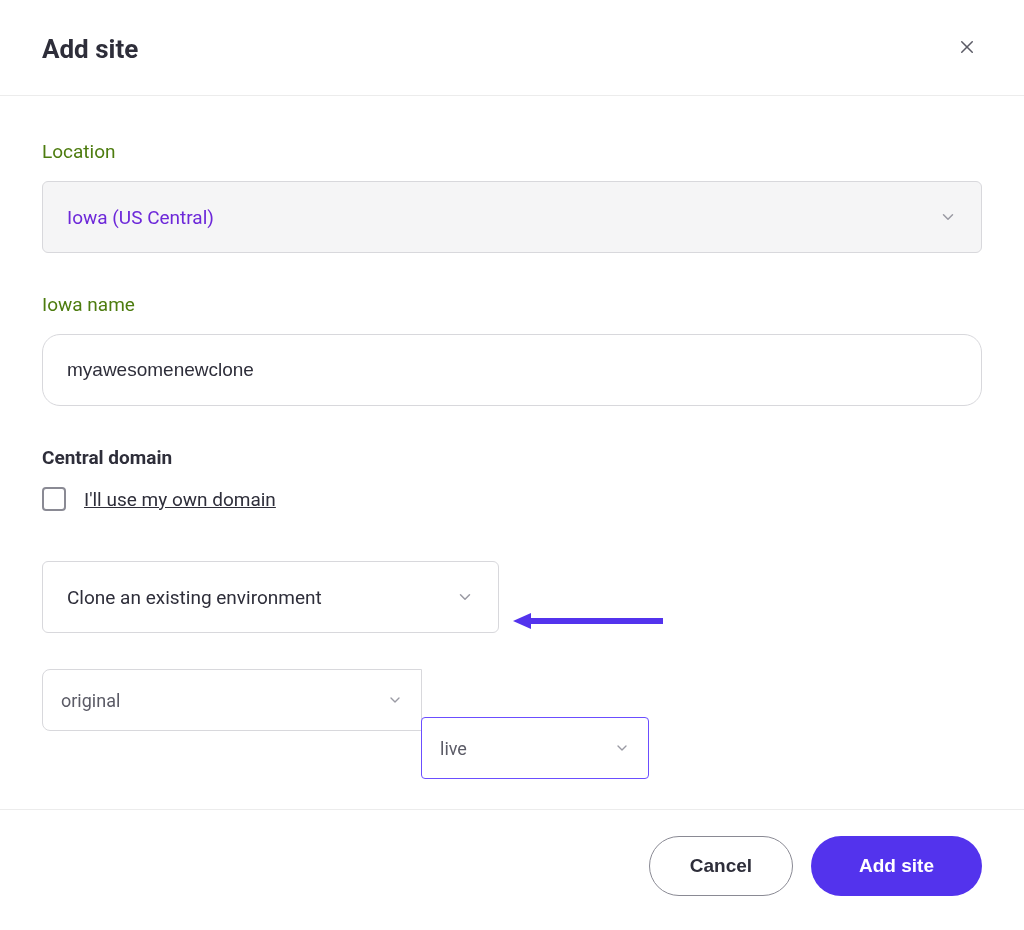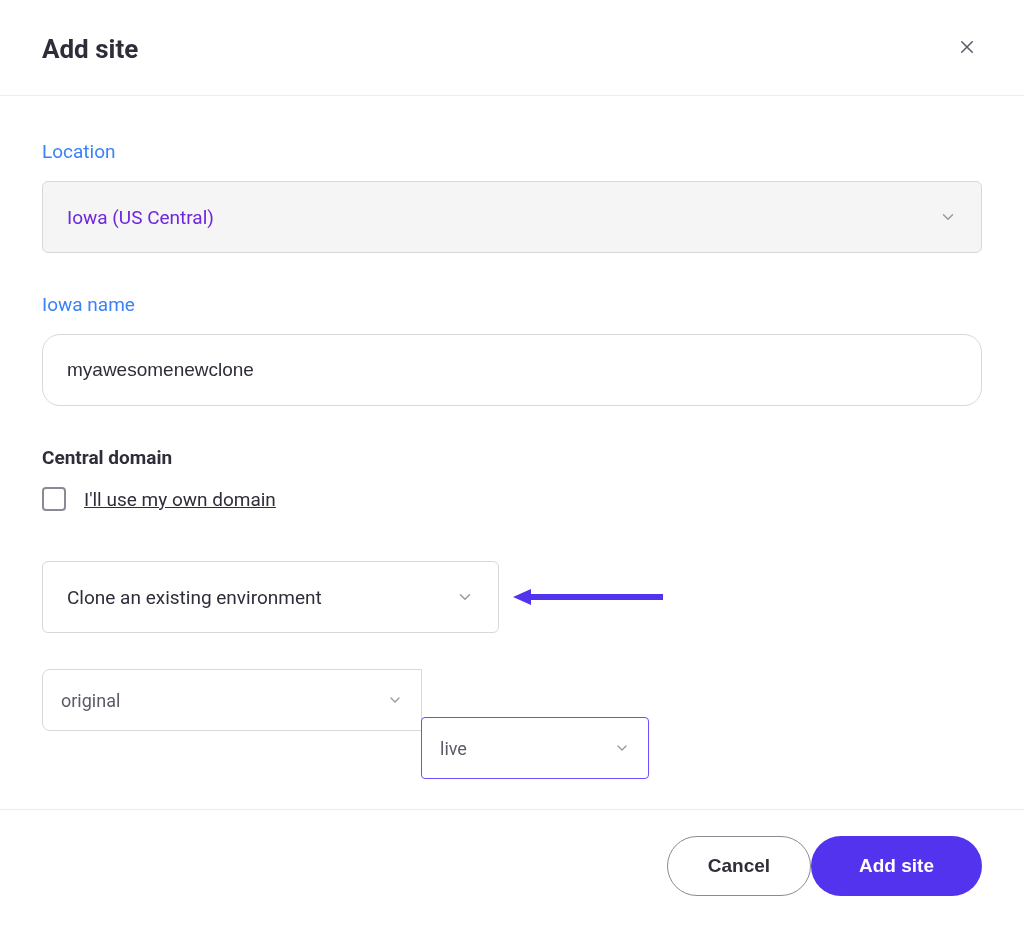--- a/index.html
+++ b/index.html
@@ -30,21 +30,21 @@
     padding: 6px;
     color: #5b5b66;
   }
   .close-btn svg { width: 18px; height: 18px; }
   .content {
     padding: 44px 42px 40px 42px;
   }
   .field-group { margin-bottom: 40px; }
   .label {
     font-size: 19px;
-    color: #3b82f6;
+    color: #4d7c0f;
     margin-bottom: 18px;
     display: block;
     font-weight: 400;
   }
   .label.bold { font-weight: 700; color: #2e2e3a; }
   .helper {
     font-size: 16px;
     color: #8a8a94;
     margin-bottom: 14px;
   }
@@ -98,21 +98,21 @@
     border-radius: 4px;
     background: #fff;
     cursor: pointer;
   }
   .checkbox-label {
     font-size: 19px;
     color: #2e2e3a;
   }
   .clone-row {
     display: flex;
-    align-items: center;
+    align-items: flex-end;
     gap: 14px;
     margin-top: 50px;
   }
   .env-select {
     width: 457px;
     height: 72px;
     border: 1px solid #d8d8dc;
     border-radius: 6px;
     background: #ffffff;
     font-size: 19px;
@@ -154,20 +154,21 @@
   }
   .footer {
     position: absolute;
     bottom: 0;
     left: 0;
     right: 0;
     border-top: 1px solid #ececec;
     padding: 26px 42px 34px 42px;
     display: flex;
     justify-content: flex-end;
+    gap: 18px;
     background: #fff;
   }
   .btn {
     height: 60px;
     border-radius: 32px;
     font-size: 19px;
     font-weight: 700;
     padding: 0 40px;
     cursor: pointer;
     border: none;

